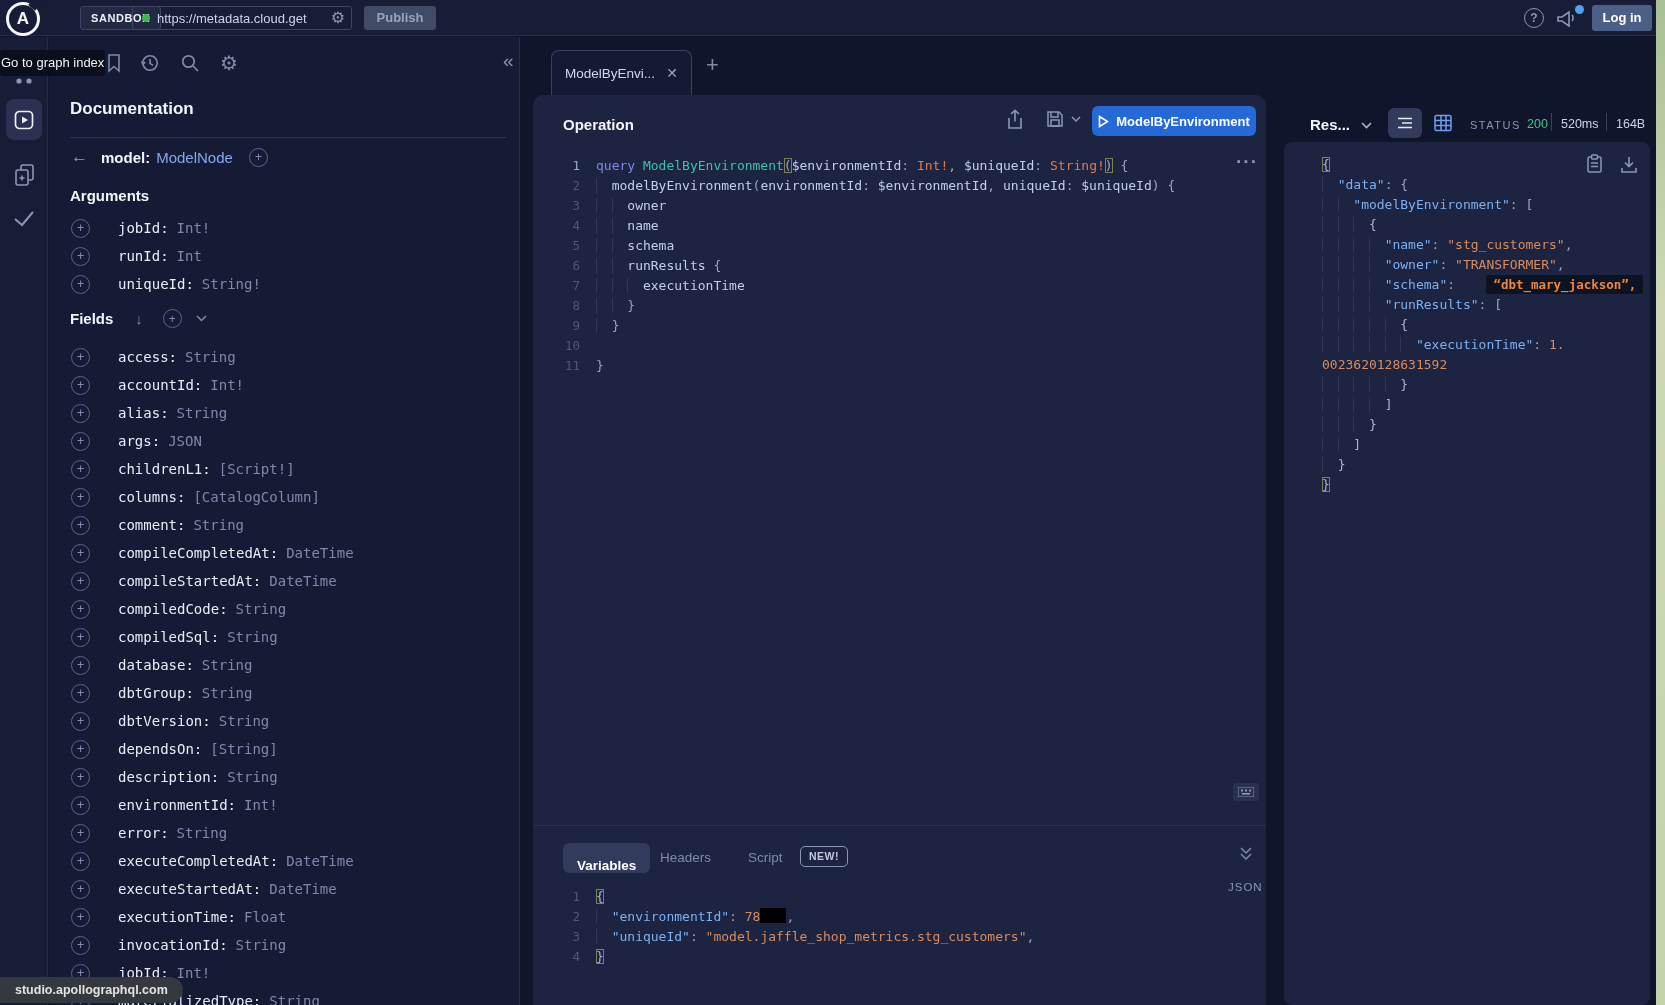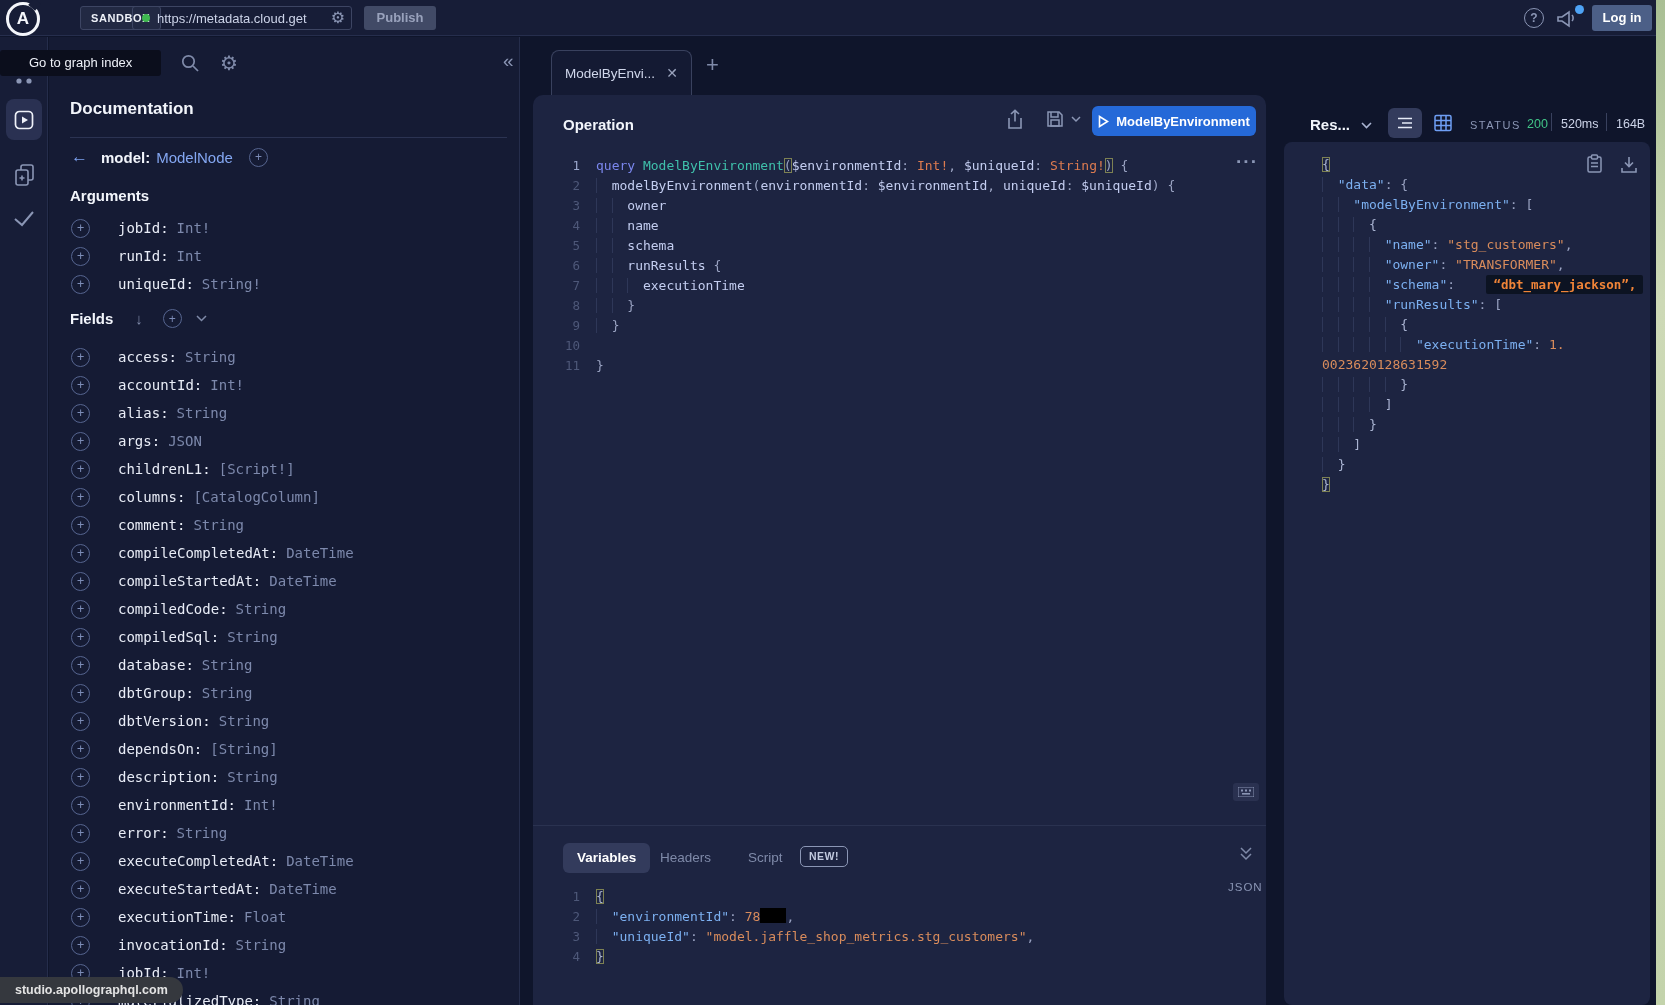--- a/index.html
+++ b/index.html
@@ -18,21 +18,21 @@
 #url-gear{color:#8b96b5;font-size:16px;line-height:1;flex:none}
 #publish-btn{position:absolute;left:364px;top:6px;width:72px;height:24px;background:#414a66;border-radius:3px;color:#99a2bc;font-size:13px;font-weight:bold;text-align:center;line-height:24px}
 #help-btn{position:absolute;left:1524px;top:8px;width:20px;height:20px;border:1.5px solid #8b96b5;border-radius:50%;color:#8b96b5;font-size:12px;font-weight:bold;text-align:center;line-height:18px}
 #megaphone{position:absolute;left:1556px;top:8px;color:#8b96b5}
 #notif-dot{position:absolute;left:1575px;top:5px;width:9px;height:9px;border-radius:50%;background:#4ea3f5}
 #login-btn{position:absolute;left:1592px;top:5px;width:60px;height:26px;background:#4c5f87;border-radius:3px;color:#fff;font-size:13px;font-weight:bold;text-align:center;line-height:26px}
 
 #rail{position:absolute;left:0;top:37px;width:48px;height:968px;background:#171d37;border-right:1px solid #252d4b}
 .rail-ic{position:absolute;color:#8b96b5}
 #rail-tile{position:absolute;left:6px;top:62px;width:36px;height:41px;background:#2a3152;border-radius:8px;display:flex;align-items:center;justify-content:center;color:#eef1f8}
-#tooltip{position:absolute;left:0;top:50px;height:26px;line-height:26px;padding:0 29px;background:#0b0e1c;border-radius:3px;font-size:13px;color:#eef1f8;z-index:40;white-space:nowrap}
+#tooltip{position:absolute;left:0;top:50px;height:26px;line-height:26px;padding:0 1px;background:#0b0e1c;border-radius:3px;font-size:13px;color:#eef1f8;z-index:40;white-space:nowrap}
 
 #docs{position:absolute;left:49px;top:37px;width:471px;height:968px;background:#151b34;border-right:1px solid #252d4b;overflow:hidden}
 .dtool{position:absolute;color:#7f8aa9}
 #docs-title{position:absolute;left:21px;top:62px;font-size:17px;font-weight:bold;color:#f2f5fb}
 #docs-divider{position:absolute;left:21px;top:100px;width:437px;height:1px;background:#2b3352}
 #breadcrumb{position:absolute;left:22px;top:108px;height:24px;display:flex;align-items:center}
 #back-arrow{color:#7ca1f0;font-size:17px;margin-right:13px}
 #bc-field{font-size:15px;font-weight:bold;color:#f2f5fb}
 #bc-type{font-size:15px;color:#84a7f2;margin-left:6px}
 #args-title{position:absolute;left:21px;top:150px;font-size:15px;font-weight:bold;color:#f2f5fb}
@@ -61,21 +61,21 @@
 #op-dots{position:absolute;left:703px;top:56px;color:#8b96b5;font-size:19px;letter-spacing:1px;font-weight:bold}
 .gutter{position:absolute;width:32px;text-align:right;font-family:"DejaVu Sans Mono",monospace;font-size:12.5px;color:#4e5879}
 .gutter div{height:20px;line-height:20px}
 .gutter div.active{color:#9aa7cc}
 .code{position:absolute;font-family:"DejaVu Sans Mono",monospace;font-size:13px}
 .code .cl{white-space:pre;height:20px;line-height:20px}
 #op-gutter{left:15px;top:61px}
 #op-code{left:63px;top:61px}
 #kbd-btn{position:absolute;left:700px;top:688px;width:26px;height:18px;background:#2a3150;border-radius:3px;display:flex;align-items:center;justify-content:center;color:#8b96b5}
 #panel-divider{position:absolute;left:0;top:730px;width:733px;height:1px;background:#2a3250}
-#tab-variables{position:absolute;left:30px;top:748px;height:30px;line-height:30px;padding:0 14px;background:#333b5c;border-radius:6px;font-size:13.5px;font-weight:bold;color:#fff}
+#tab-variables{position:absolute;left:30px;top:748px;height:30px;line-height:30px;padding:8px 14px;background:#333b5c;border-radius:6px;font-size:13.5px;font-weight:bold;color:#fff}
 #tab-headers{position:absolute;left:127px;top:755px;font-size:13.5px;color:#7f8aa9}
 #tab-script{position:absolute;left:215px;top:755px;font-size:13.5px;color:#7f8aa9}
 #new-badge{position:absolute;left:267px;top:751px;height:21px;line-height:19px;padding:0 8px;border:1px solid #8b96b5;border-radius:5px;font-size:10.5px;font-weight:bold;letter-spacing:.5px;color:#c2cadf}
 #vars-collapse{position:absolute;left:705px;top:751px;color:#7f8aa9}
 #mode-label{position:absolute;left:695px;top:786px;font-size:11.5px;letter-spacing:1px;color:#8b96b5}
 #vars-gutter{left:15px;top:792px}
 #vars-code{left:63px;top:792px}
 
 #resp-title{position:absolute;left:1310px;top:116px;font-size:15px;font-weight:bold;color:#f2f5fb}
 #resp-chev{position:absolute;left:1361px;top:122px;color:#aab4d2}

